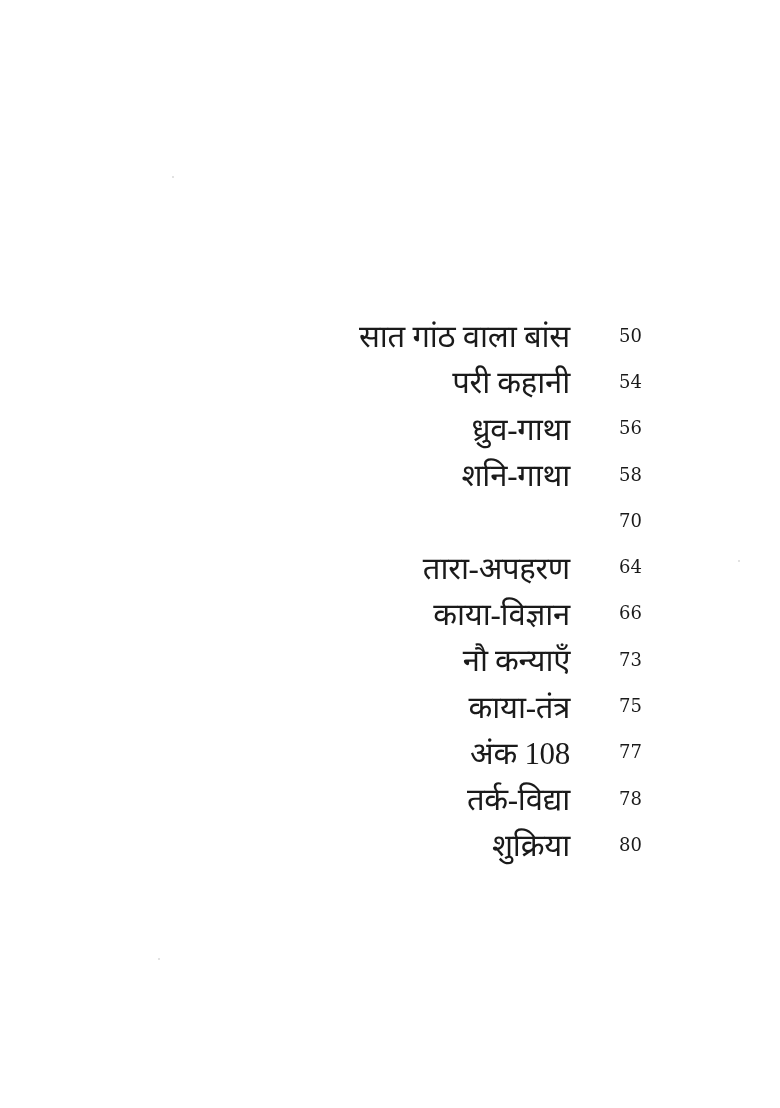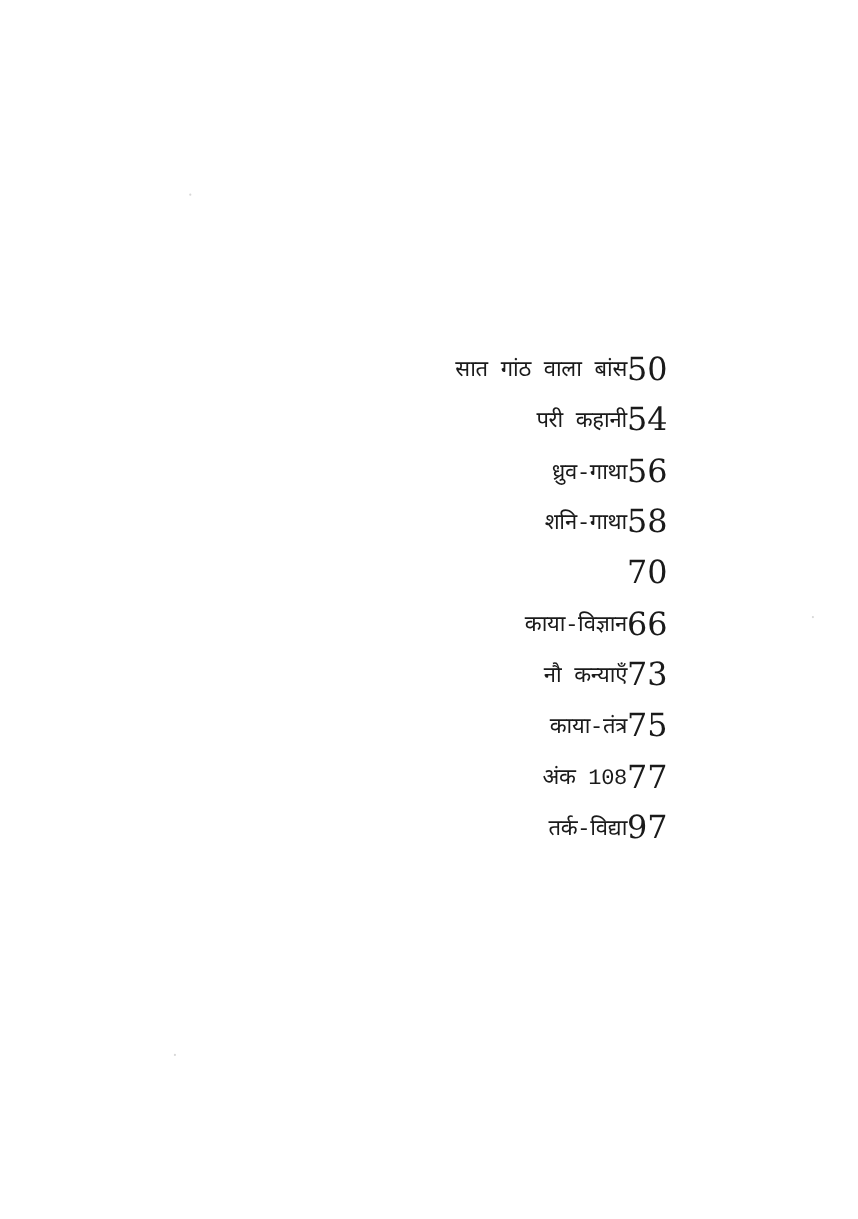--- a/index.html
+++ b/index.html
@@ -21,31 +21,31 @@
       display: flex;
       flex-direction: column;
       align-items: flex-end;
     }
     .toc-row {
       display: flex;
       align-items: center;
       height: 46.3px;
     }
     .toc-title {
-      font-family: Liberation Mono, monospace;
-      font-size: 20px;
+      font-family: Liberation Serif, serif;
+      font-size: 31px;
       text-align: right;
       white-space: nowrap;
       letter-spacing: -0.3px;
     }
     .toc-page {
       font-family: "DejaVu Serif", serif;
-      font-size: 29px;
+      font-size: 18px;
       width: 72px;
-      text-align: left;
+      text-align: right;
       white-space: nowrap;
     }
     .speck {
       position: absolute;
       width: 2px;
       height: 2px;
       background: #d8d8d8;
       border-radius: 50%;
     }
   </style>
@@ -70,32 +70,40 @@
     <span class="toc-page">56</span>
   </div>
   <div class="toc-row">
     <span class="toc-title">शनि-गाथा</span>
     <span class="toc-page">58</span>
   </div>
   <div class="toc-row">
     <span class="toc-page">70</span>
   </div>
   <div class="toc-row">
+    <span class="toc-title">तारा-अपहरण</span>
+    <span class="toc-page">64</span>
+  </div>
+  <div class="toc-row">
     <span class="toc-title">काया-विज्ञान</span>
     <span class="toc-page">66</span>
   </div>
   <div class="toc-row">
     <span class="toc-title">नौ कन्याएँ</span>
     <span class="toc-page">73</span>
   </div>
   <div class="toc-row">
     <span class="toc-title">काया-तंत्र</span>
     <span class="toc-page">75</span>
   </div>
   <div class="toc-row">
     <span class="toc-title">अंक 108</span>
     <span class="toc-page">77</span>
   </div>
   <div class="toc-row">
     <span class="toc-title">तर्क-विद्या</span>
-    <span class="toc-page">97</span>
+    <span class="toc-page">78</span>
+  </div>
+  <div class="toc-row">
+    <span class="toc-title">शुक्रिया</span>
+    <span class="toc-page">80</span>
   </div>
 </div>
 
 </body></html>

